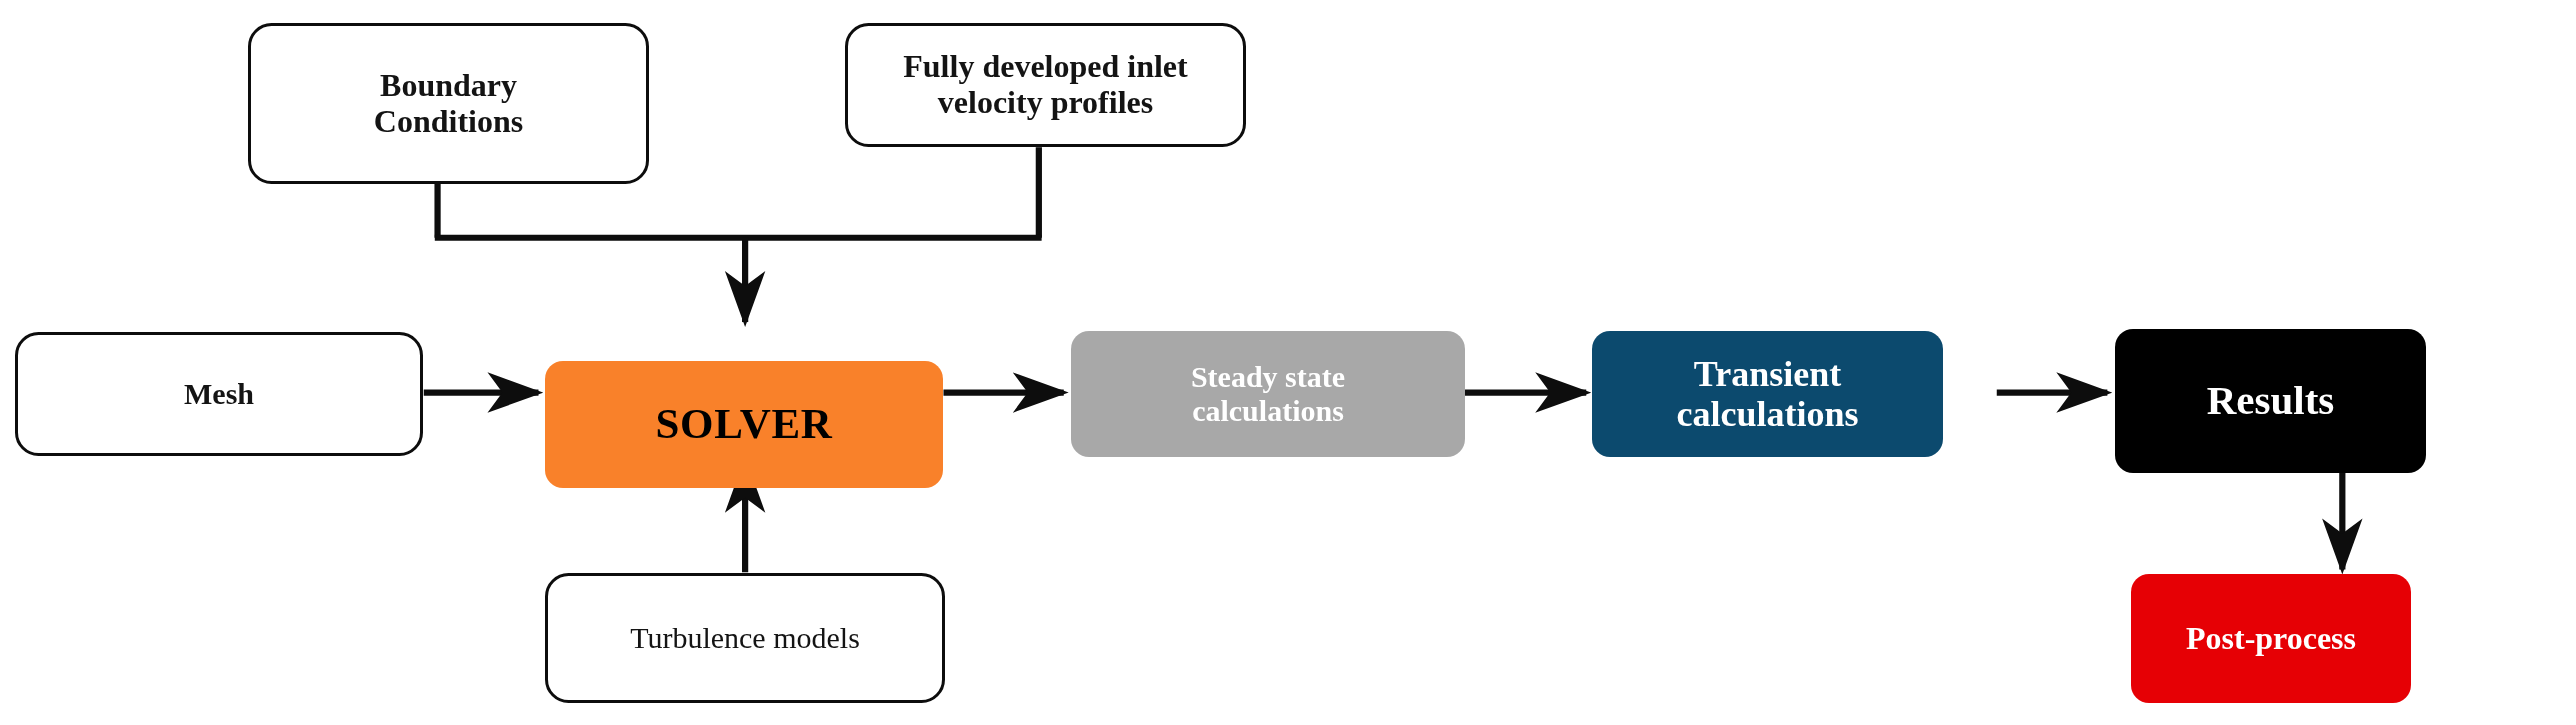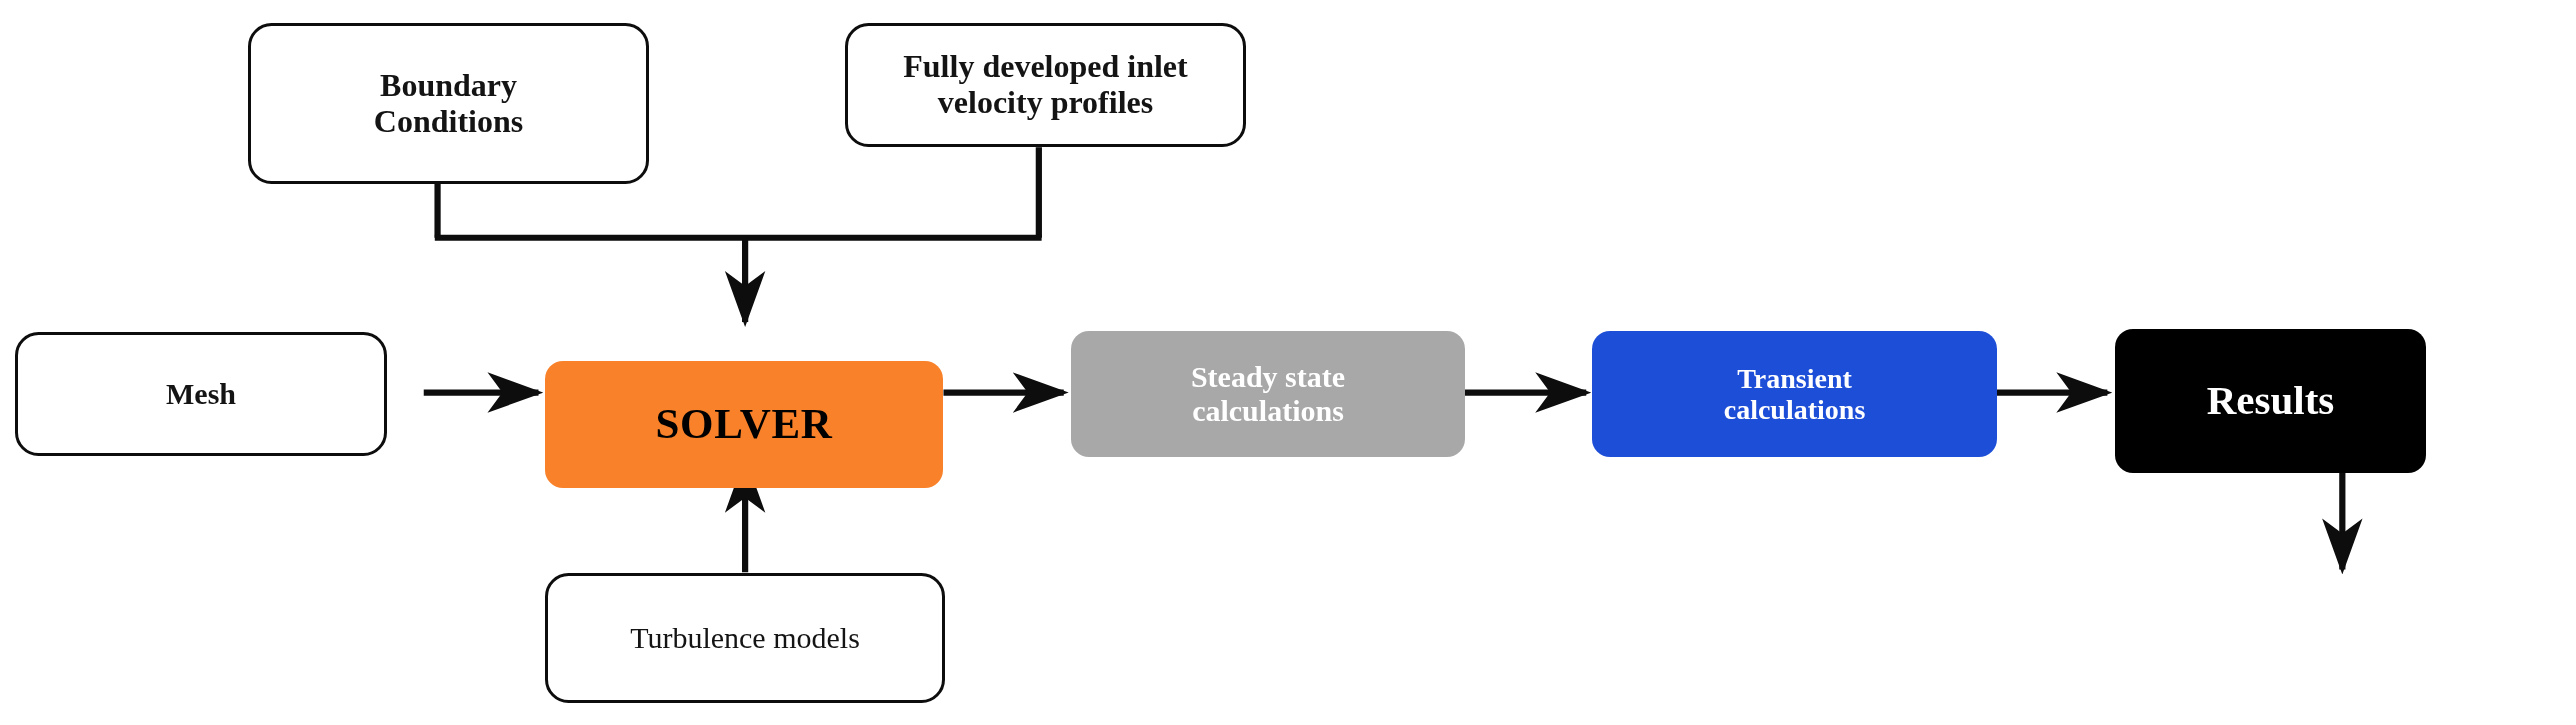--- a/index.html
+++ b/index.html
@@ -94,41 +94,44 @@
   <div class="node outlined t-bold" style="left:248px; top:23px; width:401px; height:161px; font-size:32px;">
     <span class="label">Boundary
 Conditions</span>
   </div>
 
   <div class="node outlined t-bold" style="left:845px; top:23px; width:401px; height:124px; font-size:32px;">
     <span class="label">Fully developed inlet
 velocity profiles</span>
   </div>
 
-  <div class="node outlined t-bold" style="left:15px; top:332px; width:372px; height:124px; font-size:30px;">
+  <div class="node outlined t-bold" style="left:15px; top:332px; width:408px; height:124px; font-size:30px;">
     <span class="label">Mesh</span>
   </div>
 
   <div class="node filled dark-text t-bold" style="left:545px; top:329px; width:398px; height:127px; background:#f9812a; font-size:43px; letter-spacing:0.7px;margin-top:32px;">
     <span class="label">SOLVER</span>
   </div>
 
   <div class="node outlined t-regular" style="left:545px; top:573px; width:400px; height:130px; font-size:30px;justify-content:flex-end;">
     <span class="label">Turbulence models</span>
   </div>
 
   <div class="node filled t-bold" style="left:1071px; top:331px; width:394px; height:126px; background:#a8a8a8; font-size:30px;">
     <span class="label">Steady state
 calculations</span>
   </div>
 
-  <div class="node filled t-bold" style="left:1592px; top:331px; width:405px; height:126px; background:#1d4ed8; font-size:28px;">
+  <div class="node filled t-bold" style="left:1592px; top:331px; width:351px; height:126px; background:#0c4a6e; font-size:36px;">
     <span class="label">Transient
 calculations</span>
   </div>
 
   <div class="node filled t-bold" style="left:2115px; top:329px; width:311px; height:144px; background:#000000; font-size:41px;">
     <span class="label">Results</span>
   </div>
 
+  <div class="node filled t-bold" style="left:2131px; top:574px; width:280px; height:129px; background:#e60005; font-size:32px;">
+    <span class="label">Post-process</span>
+  </div>
 
 </div>
 
 
 </body></html>

